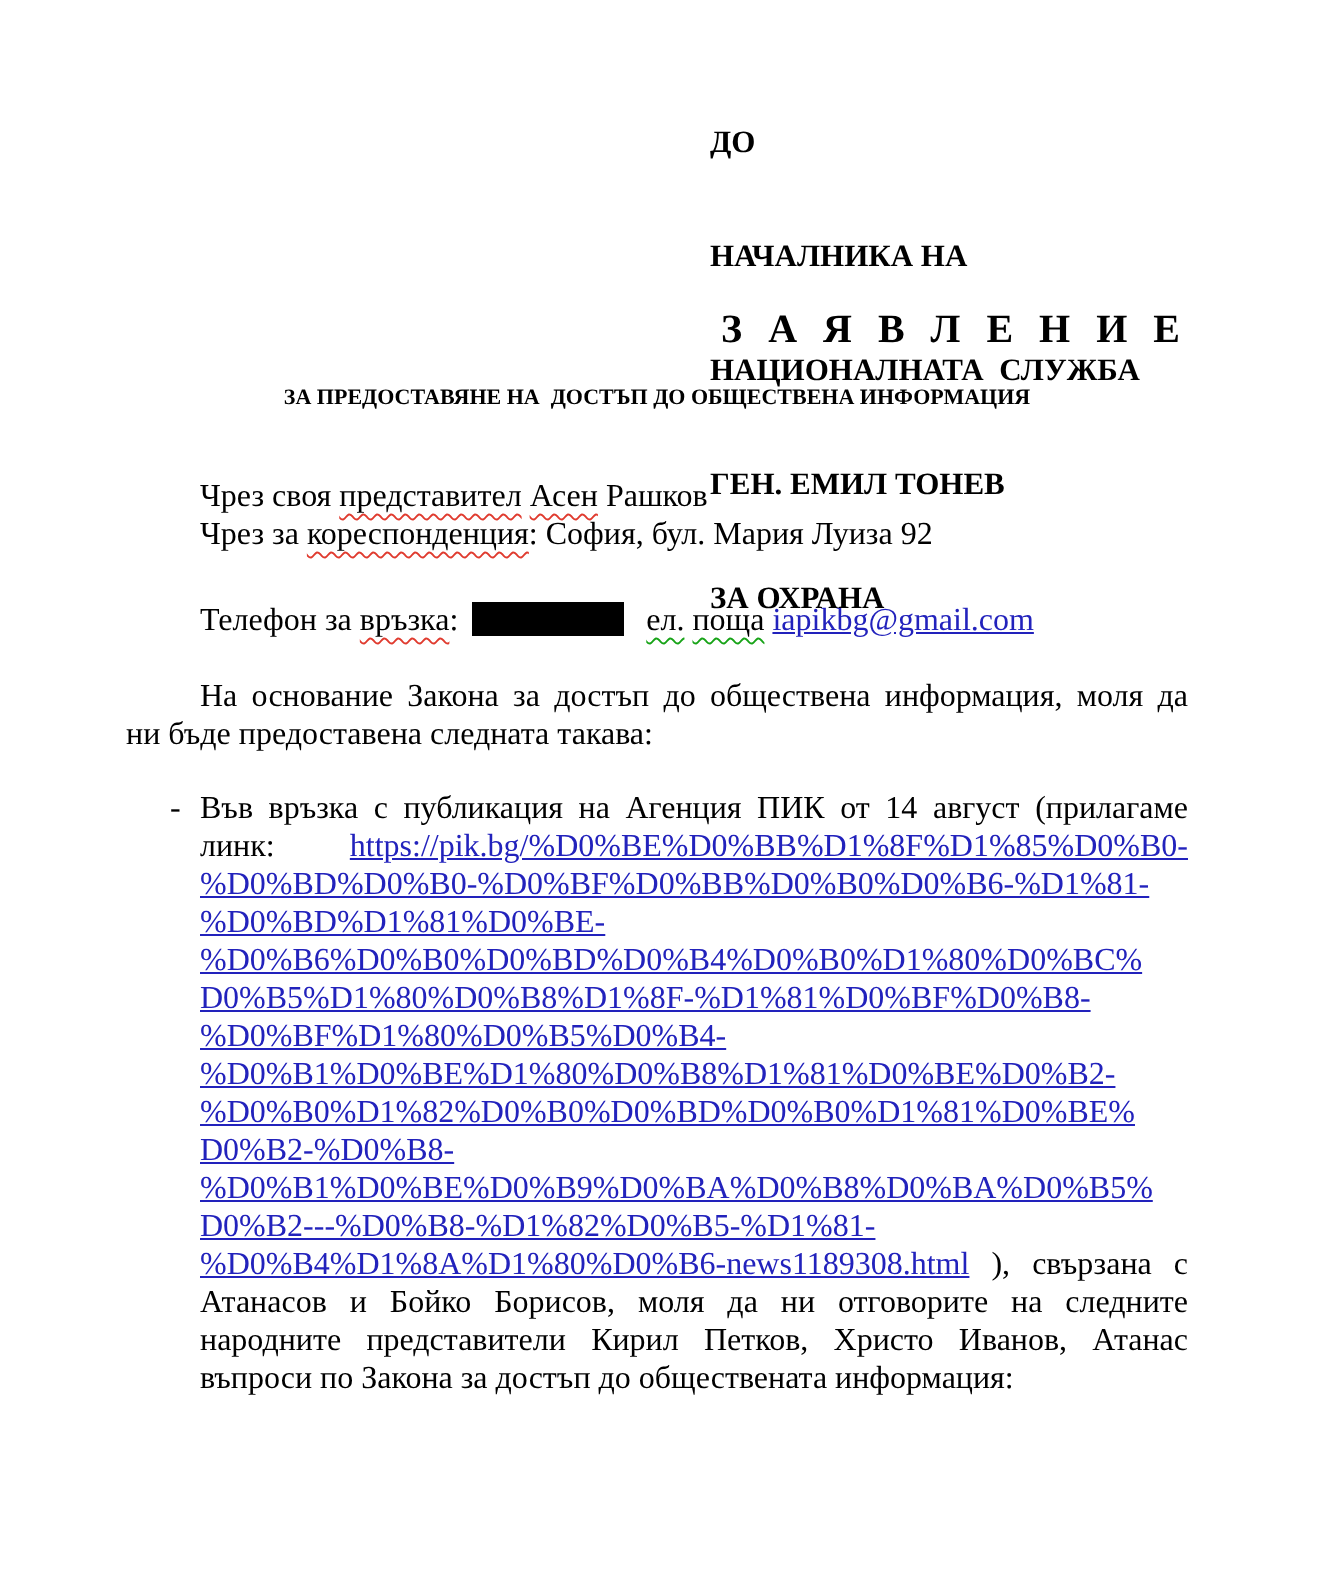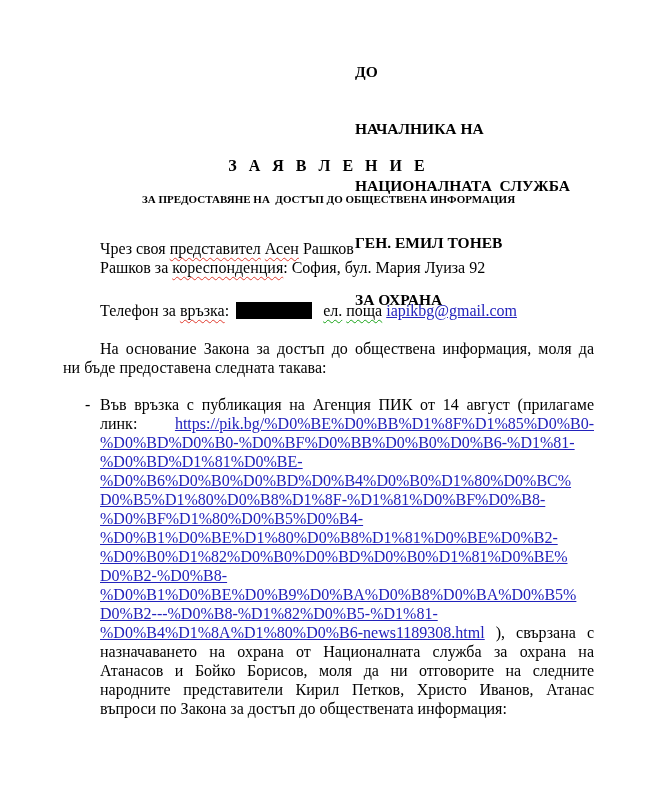--- a/index.html
+++ b/index.html
@@ -13,21 +13,21 @@
     overflow:hidden;
     box-sizing:border-box;
   }
   .addressee {
     position:absolute; left:355px; top:24px;
     font-weight:bold; white-space:pre;
     font-size:15.5px; line-height:19px;
   }
   .content { padding:156px 63px 0 63px; }
   .doc-title {
-    text-align:center; font-weight:bold; font-size:16px;
+    text-align:right; font-weight:bold; font-size:20px;
     letter-spacing:4px; white-space:pre;
   }
   .doc-subtitle {
     margin-top:15px;
     text-align:center; font-weight:bold; font-size:11px; white-space:pre;
   }
   .from-line { margin-top:13px; padding-left:37px; font-weight:bold; }
   .rep-block { margin-top:30px; padding-left:37px; }
   .phone-line { margin-top:24px; padding-left:37px; }
   .redact {
@@ -78,21 +78,21 @@
 
   <div class="content">
 
     <div class="doc-title">З А Я В Л Е Н И Е</div>
 
     <div class="doc-subtitle">ЗА ПРЕДОСТАВЯНЕ НА  ДОСТЪП ДО ОБЩЕСТВЕНА ИНФОРМАЦИЯ</div>
 
 
     <div class="rep-block">
       <div><span>Чрез своя </span><span class="sq-red">представител</span><span> </span><span class="sq-red">Асен</span><span> Рашков</span></div>
-      <div><span>Рашков за </span><span class="sq-red">кореспонденция</span><span>: София, бул. Мария Луиза 92</span></div>
+      <div><span>Чрез за </span><span class="sq-red">кореспонденция</span><span>: София, бул. Мария Луиза 92</span></div>
     </div>
 
     <div class="phone-line"><span>Телефон за </span><span class="sq-red">връзка</span><span>:</span><span class="redact"></span><span class="sq-green">ел.</span><span> </span><span class="sq-green">поща</span><span> </span><a class="email">iapikbg@gmail.com</a></div>
 
     <div class="intro">
       <div class="intro-l1">На основание Закона за достъп до обществена информация, моля да</div>
       <div>ни бъде предоставена следната такава:</div>
     </div>
 
     <div class="request">
@@ -111,20 +111,19 @@
       <a class="url urlblock">%D0%B0%D1%82%D0%B0%D0%BD%D0%B0%D1%81%D0%BE%</a>
       <a class="url urlblock">D0%B2-%D0%B8-</a>
       <a class="url urlblock">%D0%B1%D0%BE%D0%B9%D0%BA%D0%B8%D0%BA%D0%B5%</a>
       <a class="url urlblock">D0%B2---%D0%B8-%D1%82%D0%B5-%D1%81-</a>
       <div class="lastline">
           <a class="url">%D0%B4%D1%8A%D1%80%D0%B6-news1189308.html</a>
           <span>),</span>
           <span>свързана</span>
           <span>с</span>
         </div>
-      <div class="jline">назначаването на охрана от Националната служба за охрана на</div>
       <div class="jline">Атанасов и Бойко Борисов, моля да ни отговорите на следните</div>
       <div class="jline">народните представители Кирил Петков, Христо Иванов, Атанас</div>
       <div>въпроси по Закона за достъп до обществената информация:</div>
     </div>
 
   </div>
 </div>
 
 </body></html>

